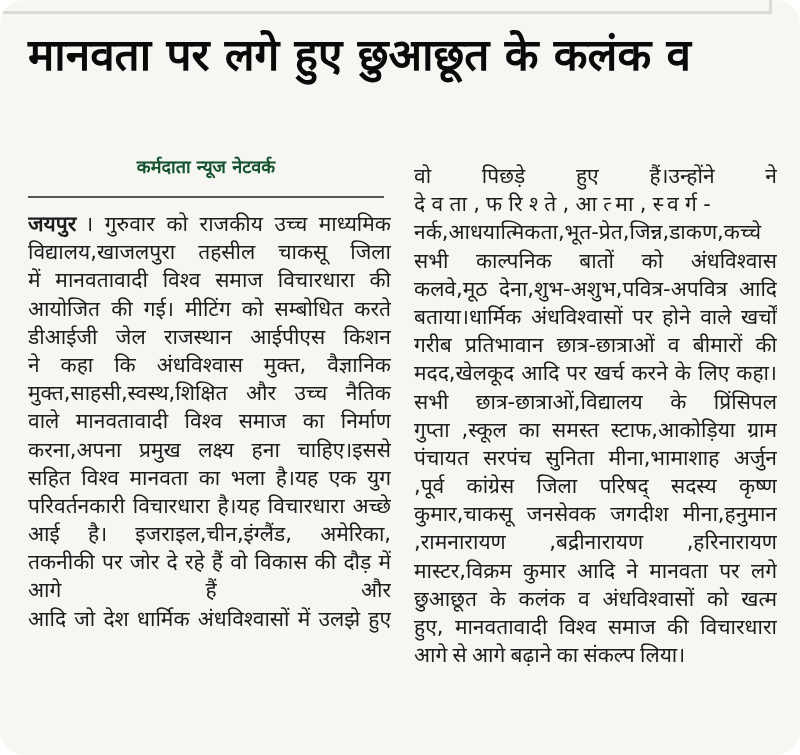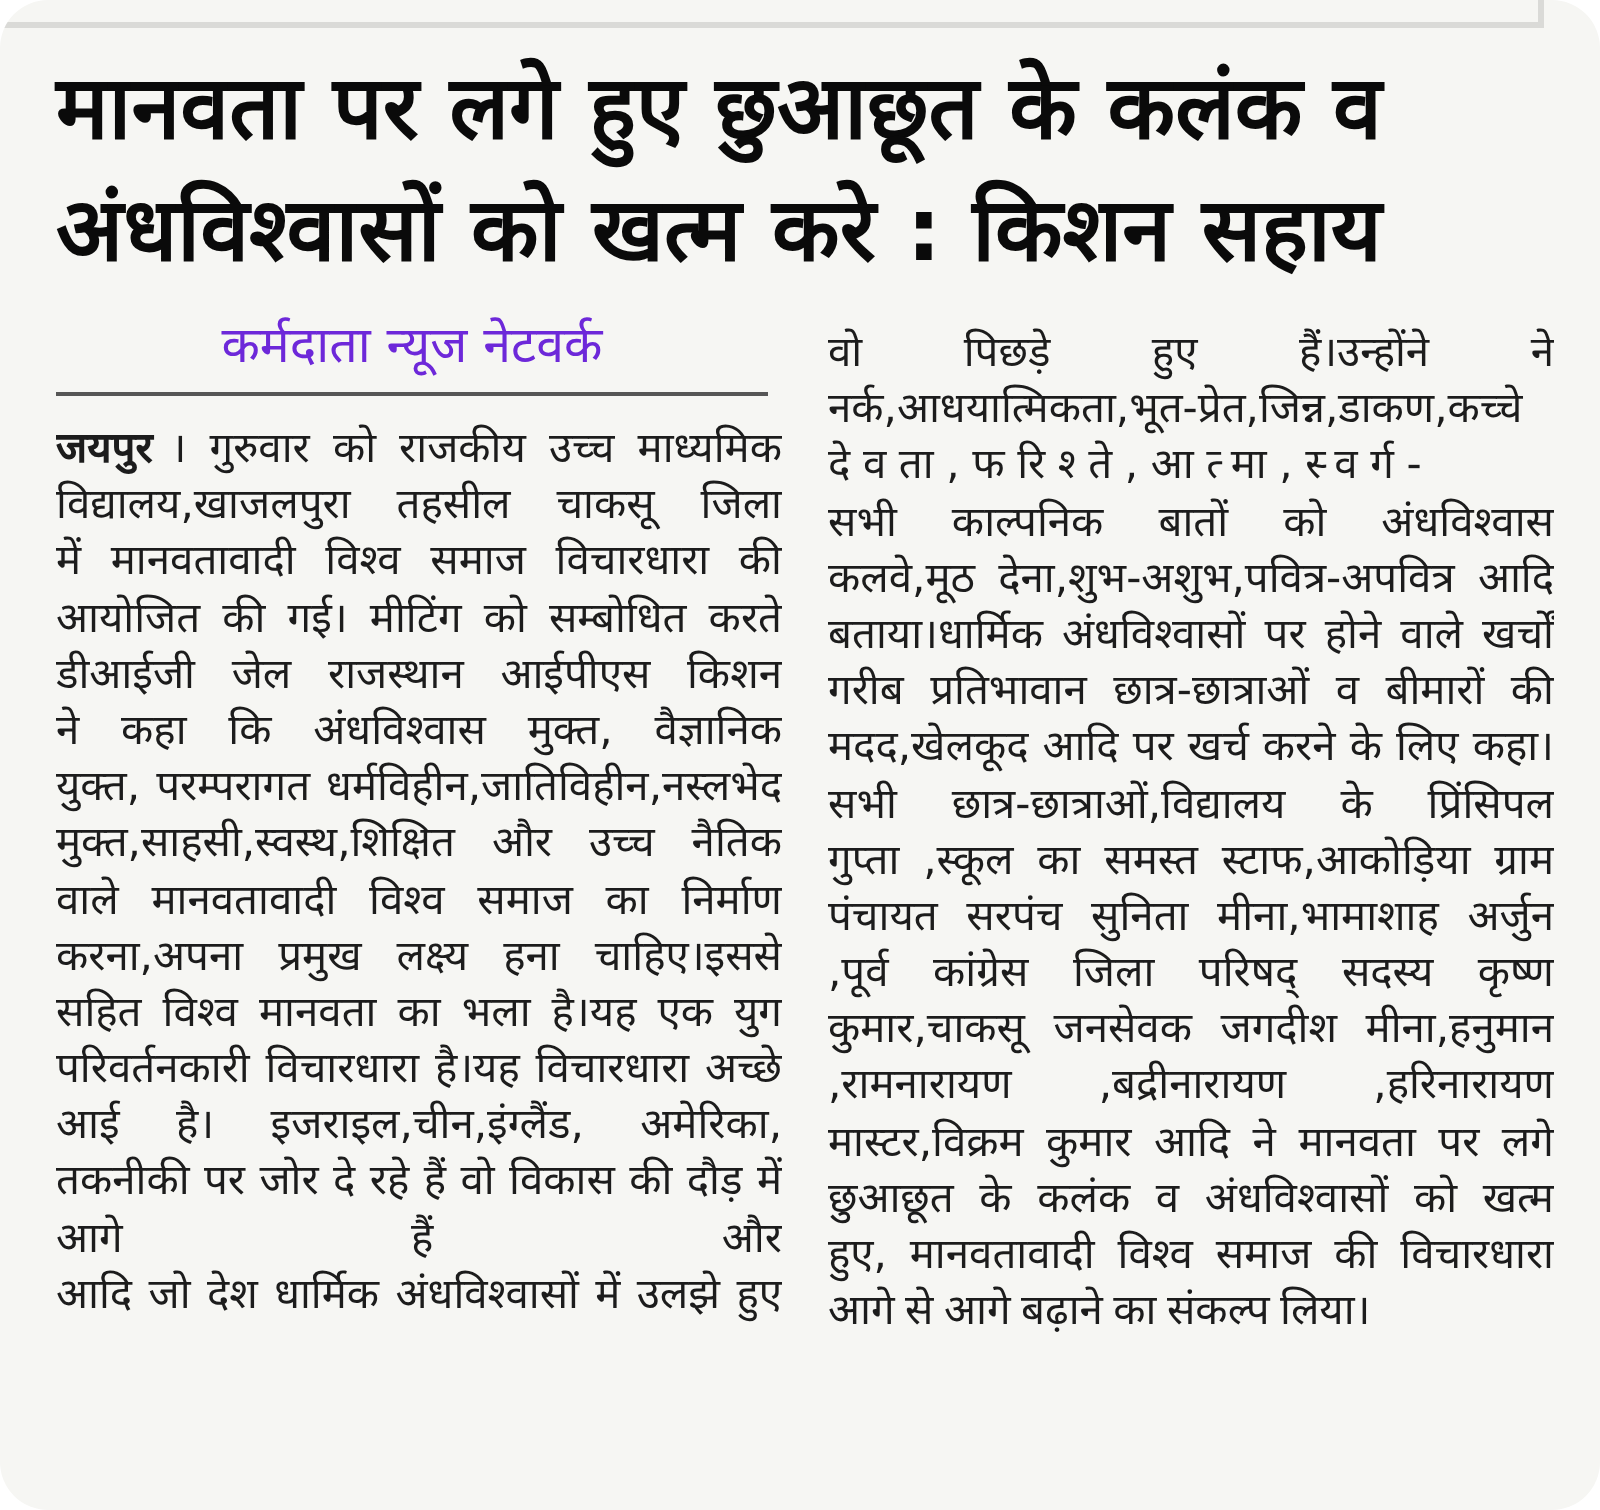--- a/index.html
+++ b/index.html
@@ -18,21 +18,21 @@
 
   .headline{
     position:absolute;left:28px;top:24px;width:752px;
     font-size:44px;font-weight:700;line-height:61px;
     color:#0a0a0a;
   }
   .headline .hl-line{white-space:nowrap;}
 
   .byline{
     position:absolute;left:28px;top:154px;width:356px;
-    text-align:center;font-size:25px;font-weight:400;color:#6d28d9;
+    text-align:center;font-size:18px;font-weight:700;color:#14532d;
   }
   .byline-rule{position:absolute;left:28px;top:196px;width:356px;height:2px;background:#565656;}
 
   .col{position:absolute;width:363px;font-size:21px;color:#1c1c1c;}
   .col-left{left:28px;top:210px;}
   .col-right{left:414px;top:162px;}
 
   .bline{
     height:28.2px;line-height:28.2px;
     text-align:justify;text-align-last:justify;
@@ -45,49 +45,47 @@
 </head>
 <body>
 
 <div class="page">
 
   <div class="hairline-h"></div>
   <div class="hairline-v"></div>
 
   <div class="headline">
     <div class="hl-line">मानवता पर लगे हुए छुआछूत के कलंक व</div>
-    <div class="hl-line">अंधविश्वासों को खत्म करे : किशन सहाय</div>
   </div>
 
   <div class="byline">कर्मदाता न्यूज नेटवर्क</div>
   <div class="byline-rule"></div>
 
   <div class="col col-left">
     <div class="bline"><span class="bold">जयपुर</span><span>। गुरुवार को राजकीय उच्च माध्यमिक</span></div>
     <div class="bline">विद्यालय,खाजलपुरा तहसील चाकसू जिला जयपुर</div>
     <div class="bline">में मानवतावादी विश्व समाज विचारधारा की मीटिंग</div>
     <div class="bline">आयोजित की गई। मीटिंग को सम्बोधित करते हुए</div>
     <div class="bline">डीआईजी जेल राजस्थान आईपीएस किशन सहाय</div>
     <div class="bline">ने कहा कि अंधविश्वास मुक्त, वैज्ञानिक दृष्टिकोण</div>
-    <div class="bline">युक्त, परम्परागत धर्मविहीन,जातिविहीन,नस्लभेद</div>
     <div class="bline">मुक्त,साहसी,स्वस्थ,शिक्षित और उच्च नैतिक मूल्यों</div>
     <div class="bline">वाले मानवतावादी विश्व समाज का निर्माण</div>
     <div class="bline">करना,अपना प्रमुख लक्ष्य हना चाहिए।इससे भारत</div>
     <div class="bline">सहित विश्व मानवता का भला है।यह एक युग</div>
     <div class="bline">परिवर्तनकारी विचारधारा है।यह विचारधारा अच्छे व</div>
     <div class="bline">आई है। इजराइल,चीन,इंग्लैंड, अमेरिका,</div>
     <div class="bline">तकनीकी पर जोर दे रहे हैं वो विकास की दौड़ में</div>
     <div class="bline">आगे हैं और भारत,बांग्लादेश,पाकिस्तान,इडोनेशिया</div>
     <div class="bline">आदि जो देश धार्मिक अंधविश्वासों में उलझे हुए हैं</div>
   </div>
 
   <div class="col col-right">
     <div class="bline">वो पिछड़े हुए हैं।उन्होंने ने ईश्वर,अल्लाह,गॉड,देवी-</div>
+    <div class="bline spaced">देवता,फरिश्ते,आत्मा,स्वर्ग-</div>
     <div class="bline">नर्क,आधयात्मिकता,भूत-प्रेत,जिन्न,डाकण,कच्चे</div>
-    <div class="bline spaced">देवता,फरिश्ते,आत्मा,स्वर्ग-</div>
     <div class="bline">सभी काल्पनिक बातों को अंधविश्वास</div>
     <div class="bline">कलवे,मूठ देना,शुभ-अशुभ,पवित्र-अपवित्र आदि</div>
     <div class="bline">बताया।धार्मिक अंधविश्वासों पर होने वाले खर्चों को</div>
     <div class="bline">गरीब प्रतिभावान छात्र-छात्राओं व बीमारों की</div>
     <div class="bline">मदद,खेलकूद आदि पर खर्च करने के लिए कहा।</div>
     <div class="bline">सभी छात्र-छात्राओं,विद्यालय के प्रिंसिपल पुरूषोत्तम</div>
     <div class="bline">गुप्ता ,स्कूल का समस्त स्टाफ,आकोड़िया ग्राम</div>
     <div class="bline">पंचायत सरपंच सुनिता मीना,भामाशाह अर्जुन मीना</div>
     <div class="bline">,पूर्व कांग्रेस जिला परिषद् सदस्य कृष्ण</div>
     <div class="bline">कुमार,चाकसू जनसेवक जगदीश मीना,हनुमान</div>

